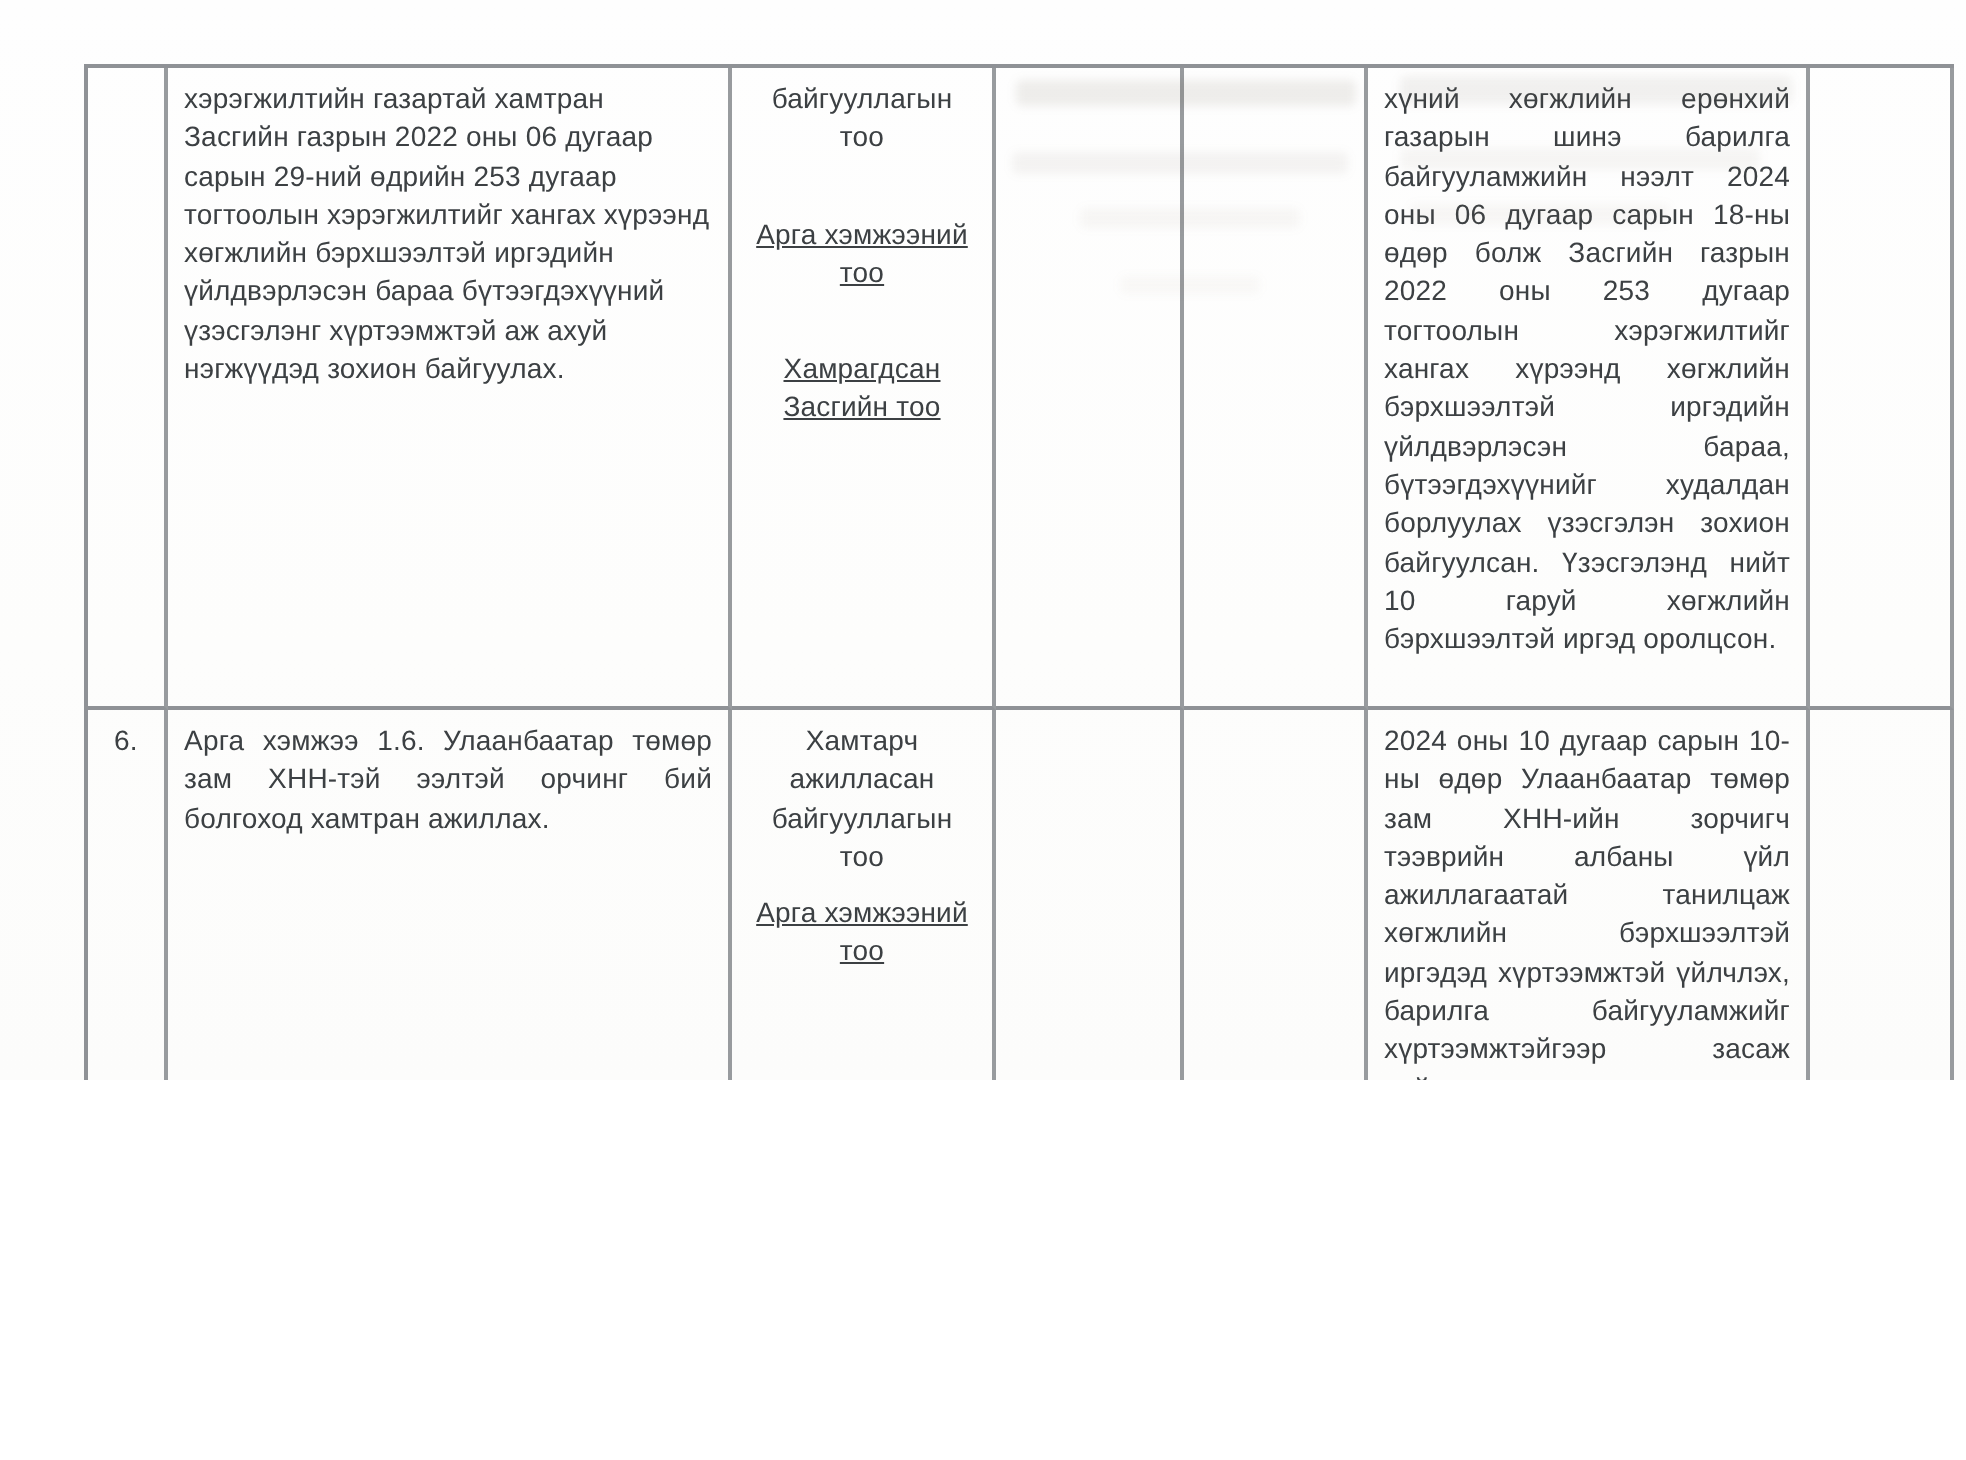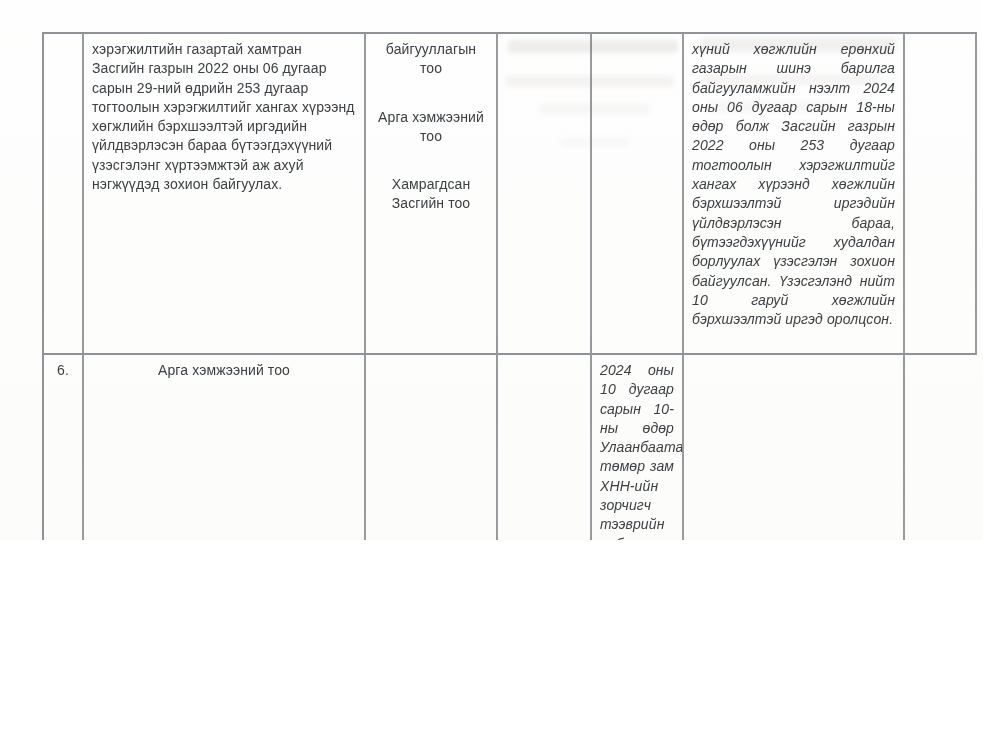--- a/index.html
+++ b/index.html
@@ -37,24 +37,24 @@
     overflow: hidden;
     text-align: center;
   }
   .cell.num {
     text-align: center;
     padding-left: 2px;
     padding-right: 2px;
   }
   .cell.activity-cont { text-align: left; }
   .cell.activity-just { text-align: justify; }
-  .cell.result { text-align: justify; font-style: italic; }
+  .cell.result { text-align: justify; }
   .cell p { margin: 0; }
   .ind p { margin: 0 0 0 0; }
-  .ind p + p { margin-top: 29px; }
+  .ind p + p { margin-top: 29px; text-decoration: underline; }
   .ind.tight p + p { margin-top: 9px; }
   
   .ghost {
     position: absolute;
     filter: blur(2.5px);
     border-radius: 3px;
     pointer-events: none;
   }
   .ghost.g1 { left: 508px; top: 40px;  width: 170px; height: 13px; background: rgba(96, 86, 70, 0.10); }
   .ghost.g2 { left: 700px; top: 38px;  width: 196px; height: 14px; background: rgba(90, 80, 66, 0.08); }
@@ -99,21 +99,25 @@
     <div class="cell result">
       <p>хүний хөгжлийн ерөнхий газарын шинэ барилга байгууламжийн нээлт 2024 оны 06 дугаар сарын 18-ны өдөр болж Засгийн газрын 2022 оны 253 дугаар тогтоолын хэрэгжилтийг хангах хүрээнд хөгжлийн бэрхшээлтэй иргэдийн үйлдвэрлэсэн бараа, бүтээгдэхүүнийг худалдан борлуулах үзэсгэлэн зохион байгуулсан. Үзэсгэлэнд нийт 10 гаруй хөгжлийн бэрхшээлтэй иргэд оролцсон.</p>
     </div>
     <div class="cell">
       <p></p>
     </div>
 
     <div class="cell num">
       <p>6.</p>
     </div>
+    <div class="cell activity-just">
+      <p>Арга хэмжээ 1.6. Улаанбаатар төмөр зам ХНН-тэй ээлтэй орчинг бий болгоход хамтран ажиллах.</p>
+    </div>
     <div class="cell ind tight">
+      <p>Хамтарч ажилласан байгууллагын тоо</p>
       <p>Арга хэмжээний тоо</p>
     </div>
     <div class="cell">
       <p></p>
     </div>
     <div class="cell">
       <p></p>
     </div>
     <div class="cell result">
       <p>2024 оны 10 дугаар сарын 10-ны өдөр Улаанбаатар төмөр зам ХНН-ийн зорчигч тээврийн албаны үйл ажиллагаатай танилцаж хөгжлийн бэрхшээлтэй иргэдэд хүртээмжтэй үйлчлэх, барилга байгууламжийг хүртээмжтэйгээр засаж сайжруулах талаар зөвлөн туслах үйлчилгээ үзүүлсэн. 2024 оны 11 дүгээр сарын 07-ны өдөр Улаанбаатар төмөр зам ХНН-ийн зорчигч тээврийн хүлээлгийн танхимын барилга</p>

